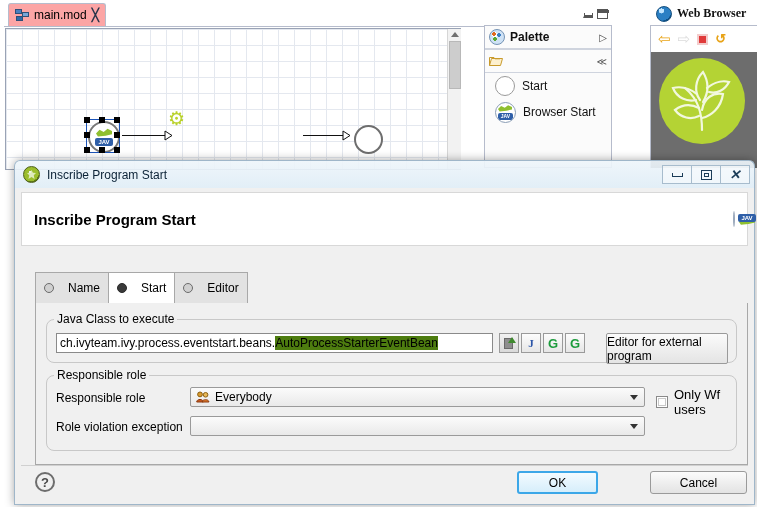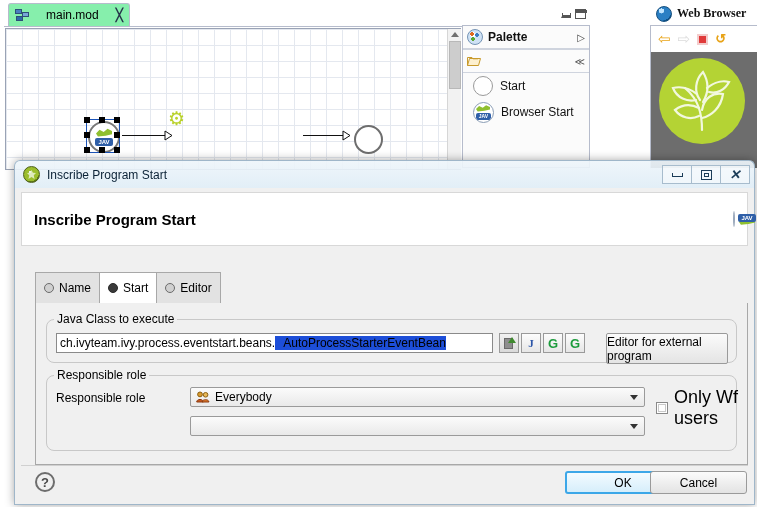--- a/index.html
+++ b/index.html
@@ -16,22 +16,22 @@
   .ide { position: absolute; inset: 0; background: #ffffff; }
 
   
   .editor-tabbar {
     position: absolute; left: 4px; top: 2px; width: 586px; height: 24px;
     border-bottom: 1px solid #b6bccc;
   }
   .editor-tab {
     position: absolute; left: 4px; top: 1px; height: 22px;
     padding: 0 7px 0 6px;
-    display: flex; align-items: center; gap: 17px;
-    background: #86efac;
+    display: flex; align-items: center; gap: 5px;
+    background: #fca5a5;
     border: 1px solid #b6bccc; border-bottom: none;
     border-radius: 3px 3px 0 0;
     font-size: 12px; color: #000;
     white-space: nowrap;
   }
   .tab-mod-icon { width: 14px; height: 12px; position: relative; display:inline-block; }
   .tab-mod-icon i {
     position:absolute; display:block; box-sizing:border-box;
     background:#4a7fbf; border:1px solid #2d4f78;
   }
@@ -110,21 +110,21 @@
     color:#b9d12a; font-size:19px; line-height:19px;
   }
   .node-end {
     position:absolute; left:348px; top:96px; width:25px; height:25px;
     border-radius:50%; background:#fff; border:2.5px solid #6e6e6e;
   }
   .conn { position:absolute; height:1px; background:#111; }
 
   
   .palette-view {
-    position:absolute; left:462px; top:2px; width:124px; height:166px;
+    position:absolute; left:484px; top:2px; width:124px; height:166px;
   }
   .palette-viewbar {
     position:absolute; left:0; top:0; width:128px; height:24px;
     display:flex; align-items:center; justify-content:flex-end; gap:4px;
     padding-right:4px; box-sizing:border-box;
     border-bottom:1px solid #b6bccc;
   }
   .vb-btn { width:13px;height:11px; position:relative; cursor:default;}
   .vb-min { border-bottom:2px solid #555; width:9px; height:7px; border-left:1px solid transparent;}
   .vb-min::before{content:"";position:absolute;left:0;bottom:0;width:9px;height:3px;border:1px solid #555;border-top:none;box-sizing:border-box;}
@@ -272,21 +272,21 @@
   }
 
   
   .tabstrip{
     position:absolute; left:20px; top:94px; width:713px; height:21px;
     border-bottom:1px solid #a8a8a8;
     display:flex; align-items:flex-end;
   }
   .dtab{
     height:20px; box-sizing:border-box;
-    display:flex;align-items:center;gap:5px; padding:15px 8px;
+    display:flex;align-items:center;gap:14px; padding:15px 8px;
     border:1px solid #a8a8a8; border-bottom:none; background:#e2e2e2;
     font-size:12px; color:#000;
     margin-right:-1px;
   }
   .dtab.active{ background:#ffffff; height:21px; }
   .tabdot{ width:8px;height:8px;border-radius:50%;border:1px solid #6b6b6b; background:#d0d0d0; }
   .dtab.active .tabdot{ background:#3a3a3a; border-color:#2a2a2a; }
 
   
   .panel{
@@ -303,21 +303,21 @@
   }
   .gb-java{ left:10px; top:16px; width:691px; height:44px; }
   .gb-role{ left:10px; top:72px; width:691px; height:76px; }
 
   .txtinput{
     position:absolute; left:9px; top:13px; width:437px; height:20px;
     background:#fff; border:1px solid #8a8a8a; box-sizing:border-box;
     font-size:12px; line-height:18px; color:#000; padding:0 3px;
     white-space:nowrap; overflow:hidden;
   }
-  .hl{ background:#1d4ed8;padding-left:8px; }
+  .hl{ background:#4d7c0f; }
   .iconbtn{
     position:absolute; top:13px; width:20px; height:20px;
     border:1px solid #9a9a9a; background:linear-gradient(#fdfdfd,#e6e6e6);
     box-sizing:border-box; display:flex;align-items:center;justify-content:center;
     font-size:11px;
   }
   .btn-ext{
     position:absolute; top:13px; left:559px; width:122px; height:31px;
     border:1px solid #9a9a9a; background:linear-gradient(#fbfbfb,#e4e4e4);
     box-sizing:border-box; border-radius:2px;
@@ -343,21 +343,21 @@
     border:1px solid #9a9a9a; border-radius:2px;
     display:flex; align-items:center; padding-left:5px; gap:5px;
     font-size:12px; color:#000;
   }
   .combo .caret{
     margin-left:auto; margin-right:6px;
     width:0;height:0;border-left:4px solid transparent;border-right:4px solid transparent;
     border-top:5px solid #333;
   }
   .role-icon{ width:14px;height:12px;position:relative;flex:none;}
-  .chkrow{ position:absolute; display:flex; align-items:center; gap:6px; font-size:18px;}
+  .chkrow{ position:absolute; display:flex; align-items:center; gap:6px; font-size:13px;}
   .chkbox{
     width:12px;height:12px;border:1px solid #8a8a8a;background:#fff;box-sizing:border-box;
     display:inline-block;
   }
   .chkbox::after{
     content:""; display:block; margin:1px; width:8px;height:8px; border:1px solid #c9c9c9; box-sizing:border-box;
   }
 
   
   .footer{
@@ -367,21 +367,21 @@
     position:absolute; left:14px; top:1px; width:20px;height:20px;border-radius:50%;
     border:2px solid #6d6d6d; color:#4a4a4a; font-size:13px; font-weight:bold;
     display:flex;align-items:center;justify-content:center; box-sizing:border-box;
   }
   .btn{
     position:absolute; top:0; height:23px; box-sizing:border-box;
     border-radius:3px; display:flex;align-items:center;justify-content:center;
     font-size:12px; color:#000;
   }
   .btn-ok{
-    left:544px; width:116px;
+    left:496px; width:81px;
     background:linear-gradient(#f3fbff,#d6eefb);
     border:2px solid #3ca7e8;
     text-align:right;
   }
   .btn-cancel{
     left:629px; width:97px;
     background:linear-gradient(#fbfbfb,#e3e3e3);
     border:1px solid #9a9a9a;
   }
   .sep-line{
@@ -594,20 +594,21 @@
                 <circle cx="4" cy="3.4" r="2.4" fill="#d99a2e" stroke="#8a5f12"></circle>
                 <path d="M0.7,11 C0.7,7.6 7.3,7.6 7.3,11 Z" fill="#c8581e" stroke="#8a3a10"></path>
                 <circle cx="9.6" cy="3.8" r="2.3" fill="#e8b857" stroke="#8a5f12"></circle>
                 <path d="M6.3,11 C6.3,7.9 12.9,7.9 12.9,11 Z" fill="#e07a2a" stroke="#8a3a10"></path>
               </svg>
             </span>
             <span>Everybody</span>
             <span class="caret"></span>
           </div>
 
+          <span class="flabel" style="position:absolute;left:9px;top:44px;">Role violation exception</span>
           <div class="combo" style="left:143px; top:40px; width:455px;">
             <span></span>
             <span class="caret"></span>
           </div>
         </div>
 
         <div class="chkrow" style="left:620px; top:84px;">
           <span class="chkbox"></span>
           <span>Only Wf users</span>
         </div>

